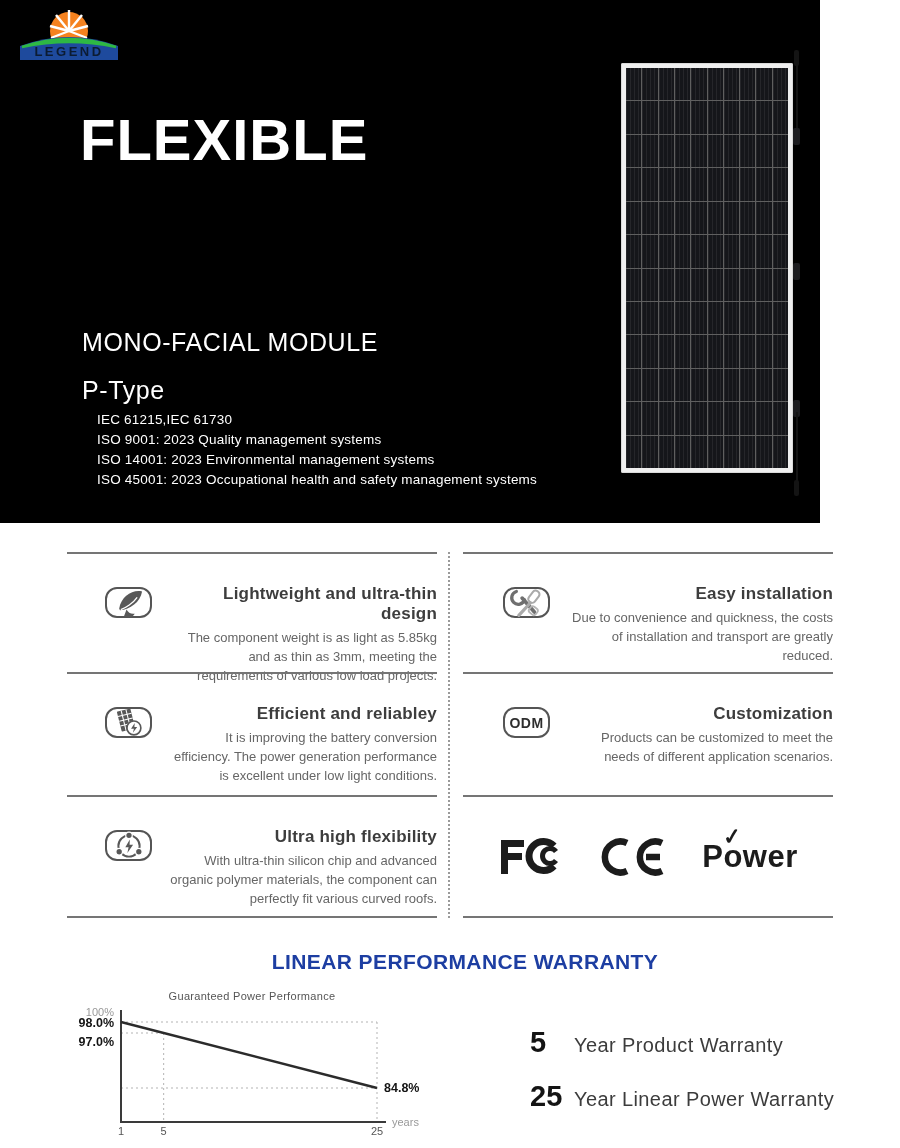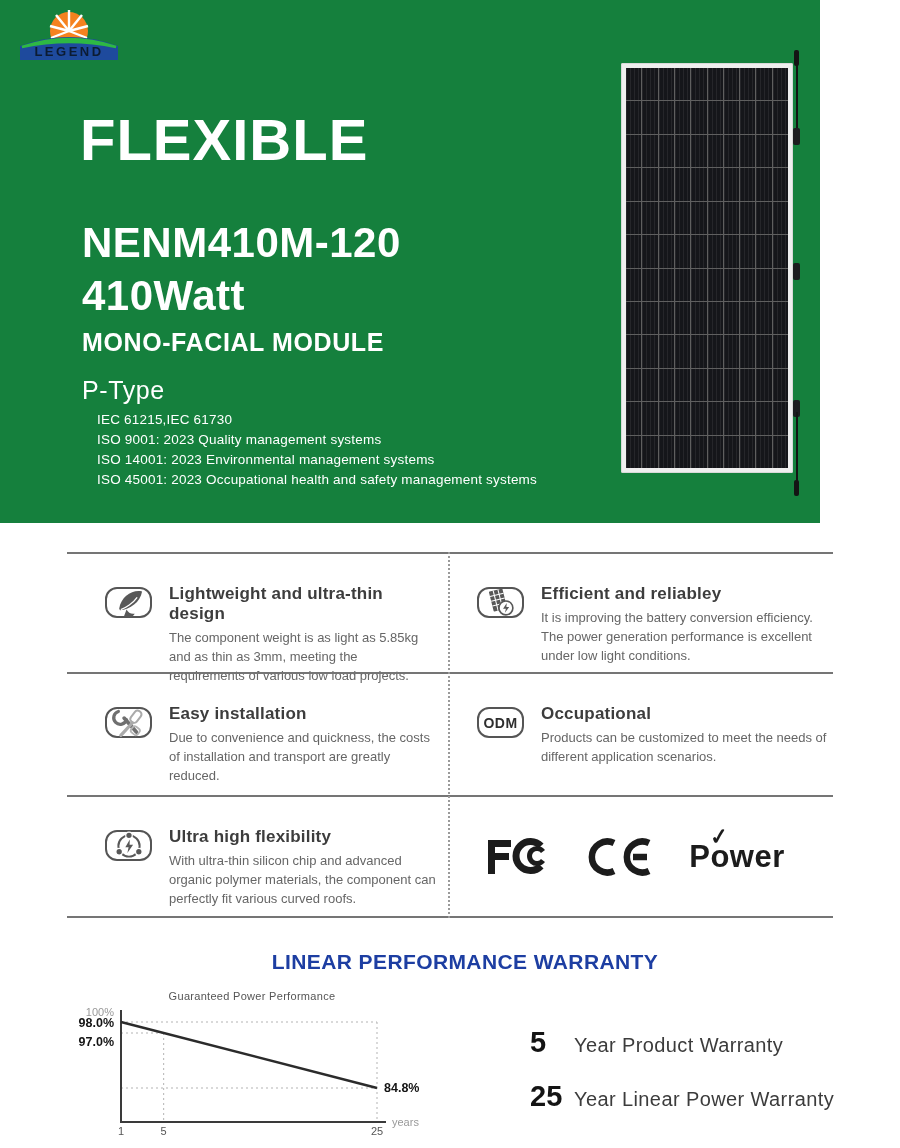--- a/index.html
+++ b/index.html
@@ -1,24 +1,24 @@
 <!DOCTYPE html>
 <html><head>
 <meta charset="utf-8">
 <style>
   * { margin:0; padding:0; box-sizing:border-box; }
   html,body { width:900px; height:1148px; background:#ffffff; overflow:hidden;
     font-family:"Liberation Sans", sans-serif; }
 
   
-  .hero { position:relative; width:820px; height:523px; background:#15803d; color:#fff; }
+  .hero { position:relative; width:820px; height:523px; background:#000000; color:#fff; }
   .logo { position:absolute; left:12px; top:4px; }
   .headline { position:absolute; left:80px; top:106px; font-size:58px; font-weight:800; letter-spacing:1px; }
   .model-block { position:absolute; left:82px; top:216px; font-size:42px; font-weight:800; line-height:53px; letter-spacing:0.5px; }
-  .module-type { position:absolute; left:82px; top:328px; font-size:25px; font-weight:700; letter-spacing:0.6px;text-align:center; }
+  .module-type { position:absolute; left:82px; top:328px; font-size:25px; font-weight:400; letter-spacing:0.6px;text-align:center; }
   .cell-type { position:absolute; left:82px; top:364px; font-size:25px; font-weight:500; letter-spacing:0.6px;margin-top:12px; }
   .certs { position:absolute; left:97px; top:410px; list-style:none; font-size:13.5px; line-height:20px; font-weight:400; letter-spacing:0.2px; }
 
   
   .panel { position:absolute; left:621px; top:63px; width:172px; height:410px;
     background:#efefef; border-radius:2px; box-shadow:0 0 0 1px #d9d9d9 inset; }
   .panel-cells { position:absolute; left:5px; top:5px; right:5px; bottom:5px;
     display:grid; grid-template-columns:repeat(10,1fr); grid-template-rows:repeat(12,1fr);
     gap:1px; background:#5f5f5f; }
   .panel-cells .cell { background-color:#15161a;
@@ -28,22 +28,22 @@
   .wire .w-tip-top    { left:2px; top:0;     width:5px; height:16px; border-radius:2px; }
   .wire .w-line-top   { left:4px; top:12px;  width:2px; height:82px; }
   .wire .w-conn-1     { left:1px; top:78px;  width:7px; height:17px; border-radius:2px; background:#1c1c1f; }
   .wire .w-conn-2     { left:1px; top:213px; width:7px; height:17px; border-radius:2px; background:#1c1c1f; }
   .wire .w-conn-3     { left:1px; top:350px; width:7px; height:17px; border-radius:2px; background:#1c1c1f; }
   .wire .w-line-bot   { left:4px; top:362px; width:2px; height:72px; }
   .wire .w-tip-bot    { left:2px; top:430px; width:5px; height:16px; border-radius:2px; }
 
   
   .features { position:relative; margin:29px 67px 16px 67px;
-    display:grid; grid-template-columns:370px 1fr; 
-    grid-template-rows:120px 123px 123px; }
+    display:grid; grid-template-columns:370px 1fr; column-gap:26px;
+    grid-template-rows:120px 123px 123px;text-align:right; }
   .features::before { content:""; position:absolute; left:381px; top:0; height:100%;
     border-left:2px dotted #9a9a9a; }
   .f-cell { border-top:2px solid #757575; display:flex; padding:30px 0 0 38px; }
   .f-cell:nth-child(2n) { padding-left:40px; }
   .f-cell.last { border-bottom:2px solid #757575; }
   .f-icon { width:47px; height:31px; border:2.2px solid #555; border-radius:12px;
     display:flex; align-items:center; justify-content:center; flex-shrink:0; margin-top:3px; }
   .f-icon .odm { font-size:14px; font-weight:700; color:#2e2e2e; letter-spacing:0.5px; }
   .f-text { margin-left:17px; max-width:268px; }
   .f-cell:nth-child(2n) .f-text { max-width:315px; }
@@ -87,24 +87,20 @@
         <line x1="57" y1="27" x2="75" y2="34"></line>
       </g>
       <path d="M8 42 Q57 24 106 42 L106 56 L8 56 Z" fill="#1e4a9d"></path>
       <path d="M10 43 Q57 27 104 43 Q57 33 10 43 Z" fill="#2eb844" stroke="#2eb844" stroke-width="2.5"></path>
       <text x="57" y="52" text-anchor="middle" font-size="13" font-weight="800" letter-spacing="2.5" fill="#0c1c33">LEGEND</text>
     </svg>
   </div>
 
   <h1 class="headline">FLEXIBLE</h1>
 
-  <div class="model-block">
-    <div>NENM410M-120</div>
-    <div>410Watt</div>
-  </div>
 
   <div class="module-type">MONO-FACIAL MODULE</div>
   <div class="cell-type">P-Type</div>
 
   <ul class="certs">
     <li>IEC 61215,IEC 61730</li>
     <li>ISO 9001: 2023 Quality management systems</li>
     <li>ISO 14001: 2023 Environmental management systems</li>
     <li>ISO 45001: 2023 Occupational health and safety management systems</li>
   </ul>
@@ -250,20 +246,36 @@
     <div class="f-icon">
       <svg width="36" height="36" viewBox="0 0 44 44">
         <path d="M10 29 C12 14 27 5 38 8 C36 21 23 30 11 31 Z" fill="#585858"></path>
         <path d="M12 30 C18 28 27 22 32 15" stroke="#fff" stroke-width="1.6" fill="none"></path>
         <path d="M19 30 C21 34 25 36 29 35 C27 39 21 41 16 38 Z" fill="#585858"></path>
       </svg>
     </div>
     <div class="f-text">
       <div class="f-title">Lightweight and ultra-thin design</div>
       <div class="f-desc">The component weight is as light as 5.85kg and as thin as 3mm, meeting the requirements of various low load projects.</div>
+    </div>
+  </div>
+
+  <div class="f-cell">
+    <div class="f-icon">
+      <svg width="36" height="36" viewBox="0 0 44 44">
+        <path d="M9 8 A8 8 0 1 0 19 18" stroke="#6f6f6f" stroke-width="4" fill="none" stroke-linecap="round"></path>
+        <line x1="16" y1="16" x2="31" y2="33" stroke="#6f6f6f" stroke-width="4.5" stroke-linecap="round"></line>
+        <rect x="26" y="6" width="9" height="16" rx="4" transform="rotate(38 30 14)" fill="none" stroke="#aaa" stroke-width="2.5"></rect>
+        <line x1="26" y1="22" x2="12" y2="37" stroke="#aaa" stroke-width="4" stroke-linecap="round"></line>
+        <rect x="25" y="27" width="10" height="9" rx="3" transform="rotate(38 30 31)" fill="none" stroke="#b5b5b5" stroke-width="2.2"></rect>
+      </svg>
+    </div>
+    <div class="f-text">
+      <div class="f-title">Easy installation</div>
+      <div class="f-desc">Due to convenience and quickness, the costs of installation and transport are greatly reduced.</div>
     </div>
   </div>
 
   <div class="f-cell">
     <div class="f-icon">
       <svg width="36" height="36" viewBox="0 0 44 44">
         <g transform="rotate(-14 18 19)">
           <rect x="10" y="6" width="17" height="25" rx="1" fill="#585858"></rect>
           <g stroke="#fff" stroke-width="1.3">
             <line x1="10" y1="12" x2="27" y2="12"></line>
@@ -278,40 +290,24 @@
       </svg>
     </div>
     <div class="f-text">
       <div class="f-title">Efficient and reliabley</div>
       <div class="f-desc">It is improving the battery conversion efficiency. The power generation performance is excellent under low light conditions.</div>
     </div>
   </div>
 
   <div class="f-cell">
     <div class="f-icon">
-      <svg width="36" height="36" viewBox="0 0 44 44">
-        <path d="M9 8 A8 8 0 1 0 19 18" stroke="#6f6f6f" stroke-width="4" fill="none" stroke-linecap="round"></path>
-        <line x1="16" y1="16" x2="31" y2="33" stroke="#6f6f6f" stroke-width="4.5" stroke-linecap="round"></line>
-        <rect x="26" y="6" width="9" height="16" rx="4" transform="rotate(38 30 14)" fill="none" stroke="#aaa" stroke-width="2.5"></rect>
-        <line x1="26" y1="22" x2="12" y2="37" stroke="#aaa" stroke-width="4" stroke-linecap="round"></line>
-        <rect x="25" y="27" width="10" height="9" rx="3" transform="rotate(38 30 31)" fill="none" stroke="#b5b5b5" stroke-width="2.2"></rect>
-      </svg>
-    </div>
-    <div class="f-text">
-      <div class="f-title">Easy installation</div>
-      <div class="f-desc">Due to convenience and quickness, the costs of installation and transport are greatly reduced.</div>
-    </div>
-  </div>
-
-  <div class="f-cell">
-    <div class="f-icon">
       <span class="odm">ODM</span>
     </div>
     <div class="f-text">
-      <div class="f-title">Occupational</div>
+      <div class="f-title">Customization</div>
       <div class="f-desc">Products can be customized to meet the needs of different application scenarios.</div>
     </div>
   </div>
 
   <div class="f-cell last">
     <div class="f-icon">
       <svg width="36" height="36" viewBox="0 0 44 44">
         <circle cx="22" cy="22" r="13" fill="none" stroke="#585858" stroke-width="2.4"></circle>
         <circle cx="22" cy="9" r="4" fill="#585858" stroke="#fff" stroke-width="1.5"></circle>
         <circle cx="10" cy="29" r="4" fill="#585858" stroke="#fff" stroke-width="1.5"></circle>

